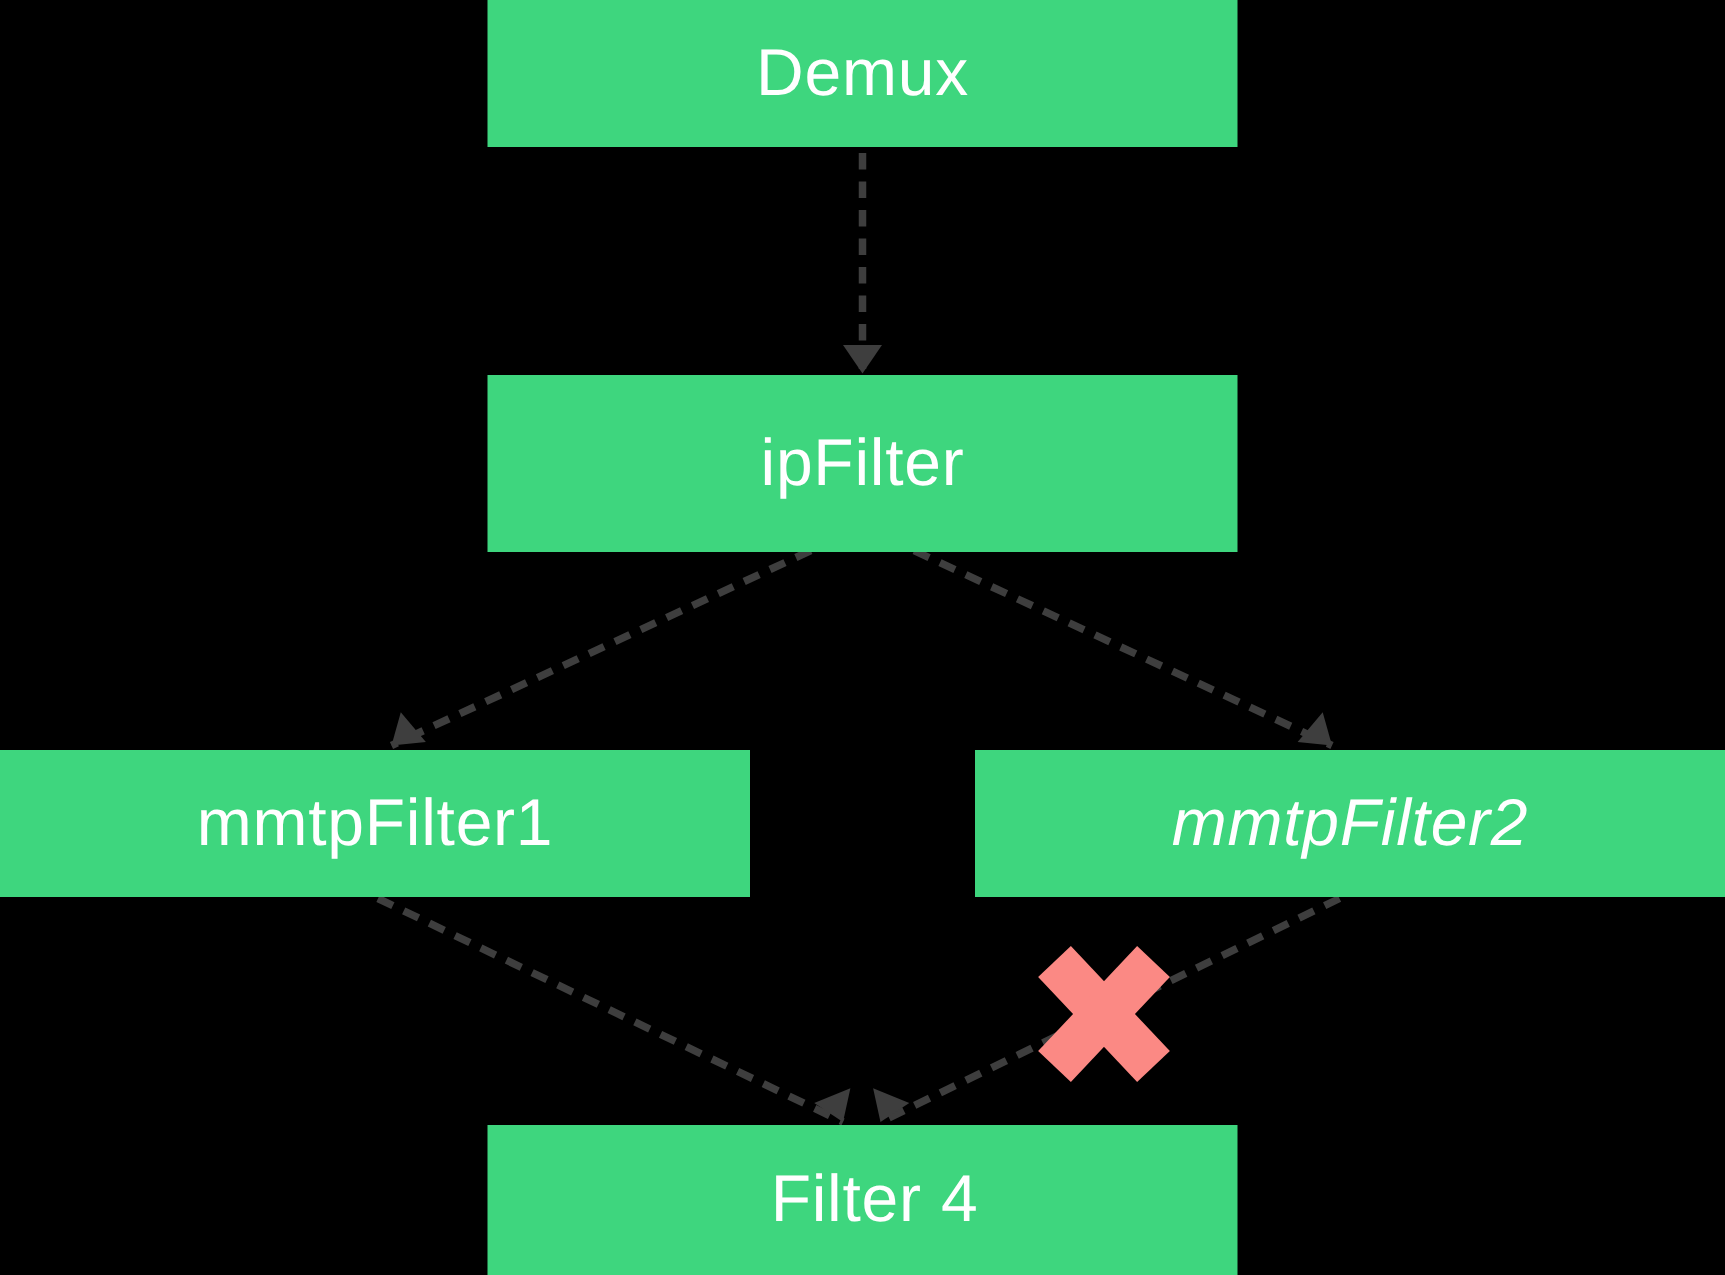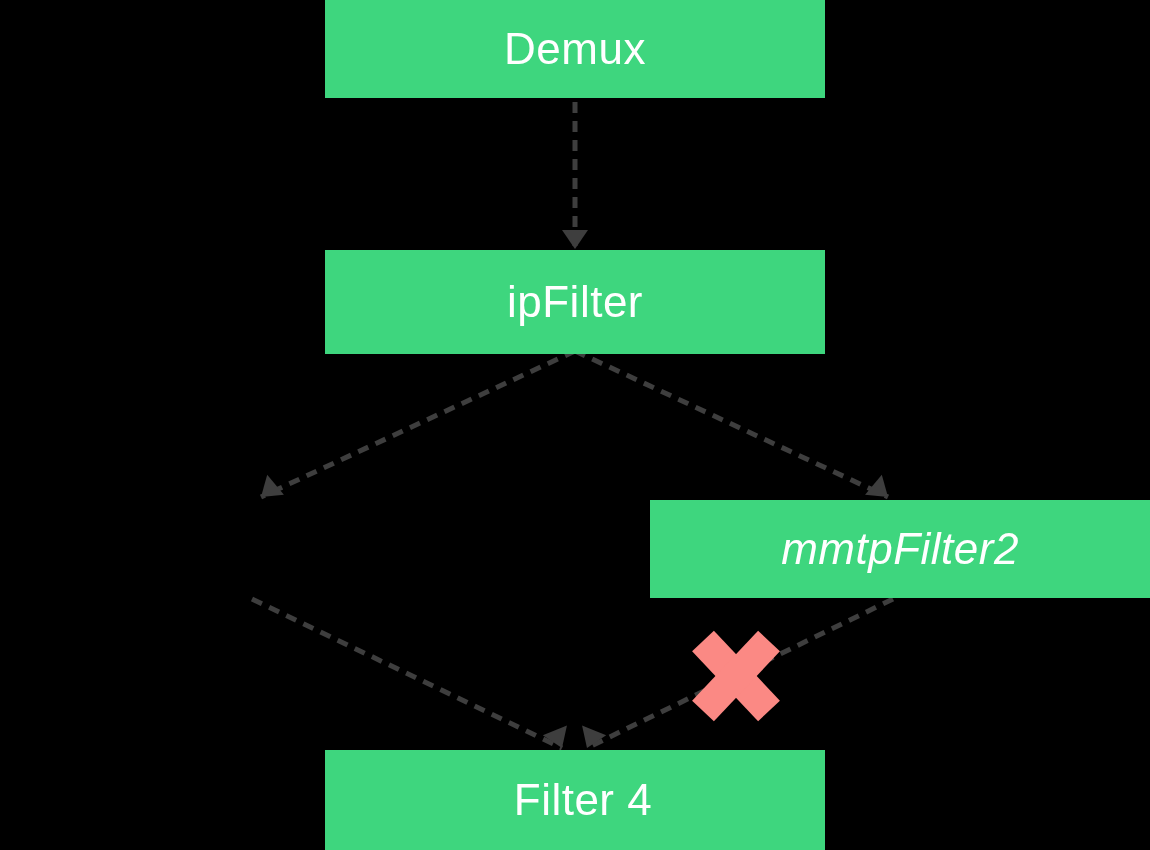--- a/index.html
+++ b/index.html
@@ -63,16 +63,17 @@
         <line x1="893" y1="599" x2="587" y2="748" stroke="#3e3e3e" stroke-width="5" stroke-dasharray="11 8"></line>
         <path d="M0,0 L-19,-13 L-19,13 Z" fill="#3e3e3e" transform="translate(587,748) rotate(112)"></path>
       </g>
       <g>
         <line x1="703" y1="641" x2="769" y2="711" stroke="#fb8984" stroke-width="30" stroke-linecap="butt"></line>
         <line x1="703" y1="711" x2="769" y2="641" stroke="#fb8984" stroke-width="30" stroke-linecap="butt"></line>
       </g>
     </svg>
 
   <div class="node" style="left: 325px; top: 0px; width: 500px; height: 98px;">Demux</div>
-  <div class="node" style="left: 325px; top: 250px; width: 500px; height: 104px;">ipFilter</div>
+  <div class="node" style="left: 325px; top: 250px; width: 500px; height: 118px;">ipFilter</div>
+  <div class="node" style="left: 0px; top: 500px; width: 500px; height: 98px;">mmtpFilter1</div>
   <div class="node" style="left: 650px; top: 500px; width: 500px; height: 98px; font-style: italic;">mmtpFilter2</div>
   <div class="node" style="left: 325px; top: 750px; width: 500px; height: 100px; padding-left: 16px;">Filter 4</div>
 </div>
 
 </body></html>

